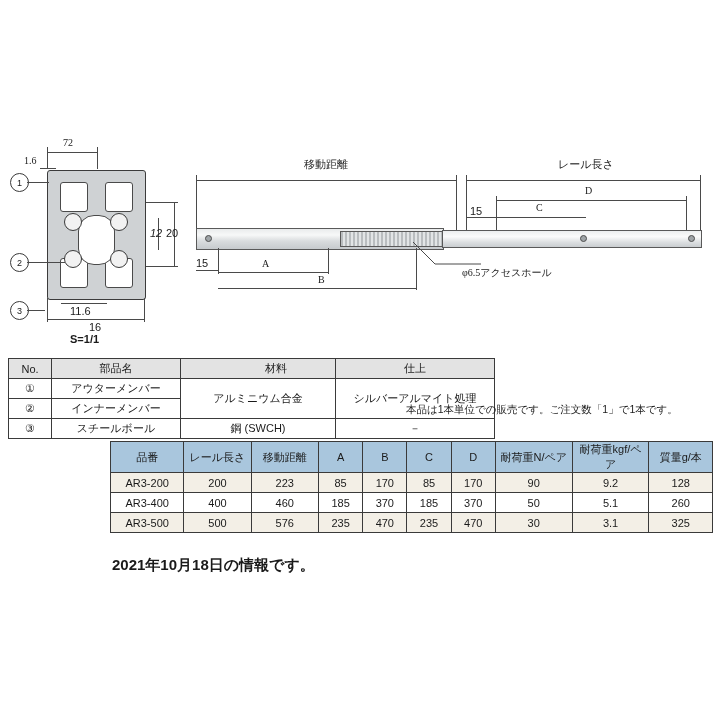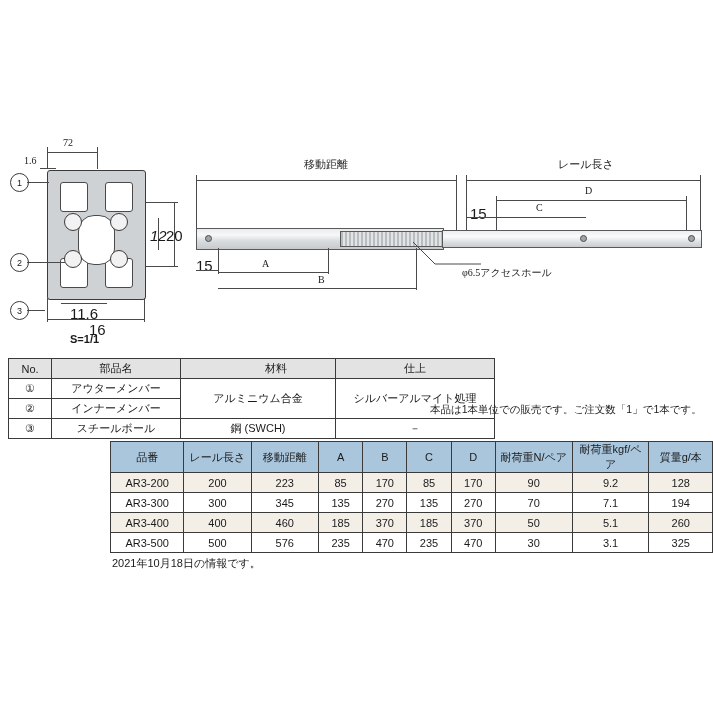--- a/index.html
+++ b/index.html
@@ -1,21 +1,21 @@
 <!DOCTYPE html>
 <html><head>
 <meta charset="utf-8">
 <style>
   html,body{margin:0;padding:0;}
   body{width:713px;height:713px;background:#ffffff;font-family:"Liberation Sans",sans-serif;color:#1a1a1a;overflow:hidden;}
   #root{position:relative;width:713px;height:713px;}
 
   .abs{position:absolute;}
   .txt{font-size:10px;line-height:1;white-space:nowrap;font-family:Liberation Serif, serif;}
-  .txt9{font-size:15px;line-height:1;white-space:nowrap;}
+  .txt9{font-size:11px;line-height:1;white-space:nowrap;}
   .txt11{font-size:11px;line-height:1;white-space:nowrap;}
 
   
   .cs-body{border:1.6px solid #3b3b3b;background:#cfd2d4;border-radius:3px;}
   .cs-inner{background:#ffffff;border:1px solid #4a4a4a;}
   .ball{border:1.3px solid #3a3a3a;background:#f2f2f2;border-radius:50%;}
   .dimline-v{background:#4a4a4a;width:1px;}
   .dimline-h{background:#4a4a4a;height:1px;}
   .circlenum{width:17px;height:17px;border:1px solid #3a3a3a;border-radius:50%;
              display:flex;align-items:center;justify-content:center;font-size:9px;background:#fff;}
@@ -45,22 +45,22 @@
   .tbl2 tbody tr:nth-child(odd){background:#f3efe6;}
   .tbl2 tbody tr:nth-child(even){background:#ffffff;}
   .tbl2 .c-pn{width:68px;}
   .tbl2 .c-len{width:62px;}
   .tbl2 .c-mov{width:62px;}
   .tbl2 .c-abcd{width:38px;}
   .tbl2 .c-ldn{width:72px;}
   .tbl2 .c-ldk{width:72px;}
   .tbl2 .c-wt{width:58px;}
 
-  .note-right{position:absolute;left:430px;top:403px;font-size:10.5px;}
-  .note-bottom{position:absolute;left:112px;top:556px;font-size:11px;}
+  .note-right{position:absolute;left:406px;top:403px;font-size:10.5px;}
+  .note-bottom{position:absolute;left:112px;top:556px;font-size:15px;font-weight:bold;}
   .scale-lbl{position:absolute;left:70px;top:333px;font-size:11px;font-weight:bold;}
 </style>
 </head>
 <body>
 
 <div id="root" data-name="technical-drawing-page">
 
   <div class="abs txt" data-name="dim-label-72" style="left:63px;top:138px;">72</div>
   <div class="abs dimline-h" data-name="dim-line-72" style="left:47px;top:152px;width:50px;"></div>
   <div class="abs dimline-v" data-name="dim-ext-72-left" style="left:47px;top:147px;height:22px;"></div>
@@ -214,32 +214,20 @@
         <td data-name="spec-row1-mov">223</td>
         <td data-name="spec-row1-a">85</td>
         <td data-name="spec-row1-b">170</td>
         <td data-name="spec-row1-c">85</td>
         <td data-name="spec-row1-d">170</td>
         <td data-name="spec-row1-ldn">90</td>
         <td data-name="spec-row1-ldk">9.2</td>
         <td data-name="spec-row1-wt">128</td>
       </tr>
       <tr data-name="table-row">
-        <td data-name="spec-row2-pn">AR3-300</td>
-        <td data-name="spec-row2-len">300</td>
-        <td data-name="spec-row2-mov">345</td>
-        <td data-name="spec-row2-a">135</td>
-        <td data-name="spec-row2-b">270</td>
-        <td data-name="spec-row2-c">135</td>
-        <td data-name="spec-row2-d">270</td>
-        <td data-name="spec-row2-ldn">70</td>
-        <td data-name="spec-row2-ldk">7.1</td>
-        <td data-name="spec-row2-wt">194</td>
-      </tr>
-      <tr data-name="table-row">
         <td data-name="spec-row3-pn">AR3-400</td>
         <td data-name="spec-row3-len">400</td>
         <td data-name="spec-row3-mov">460</td>
         <td data-name="spec-row3-a">185</td>
         <td data-name="spec-row3-b">370</td>
         <td data-name="spec-row3-c">185</td>
         <td data-name="spec-row3-d">370</td>
         <td data-name="spec-row3-ldn">50</td>
         <td data-name="spec-row3-ldk">5.1</td>
         <td data-name="spec-row3-wt">260</td>

